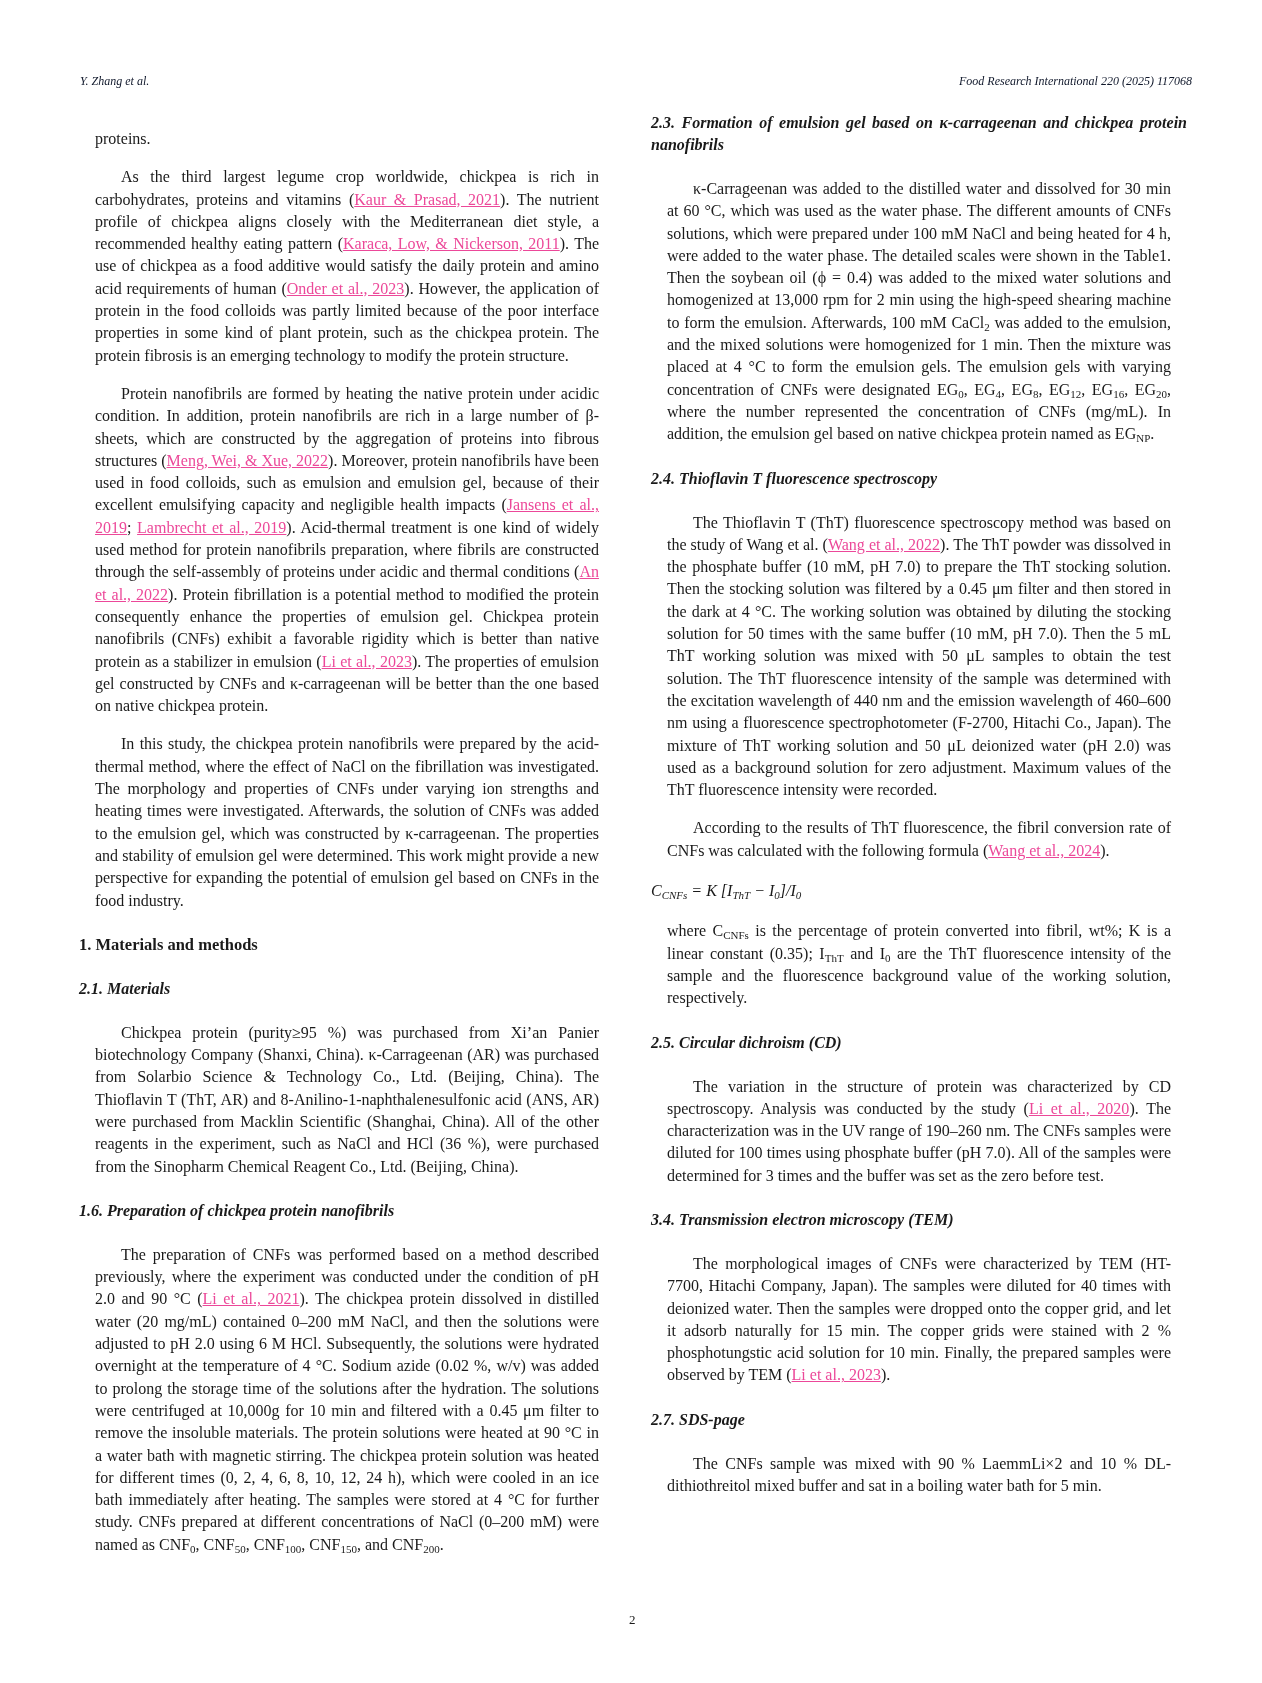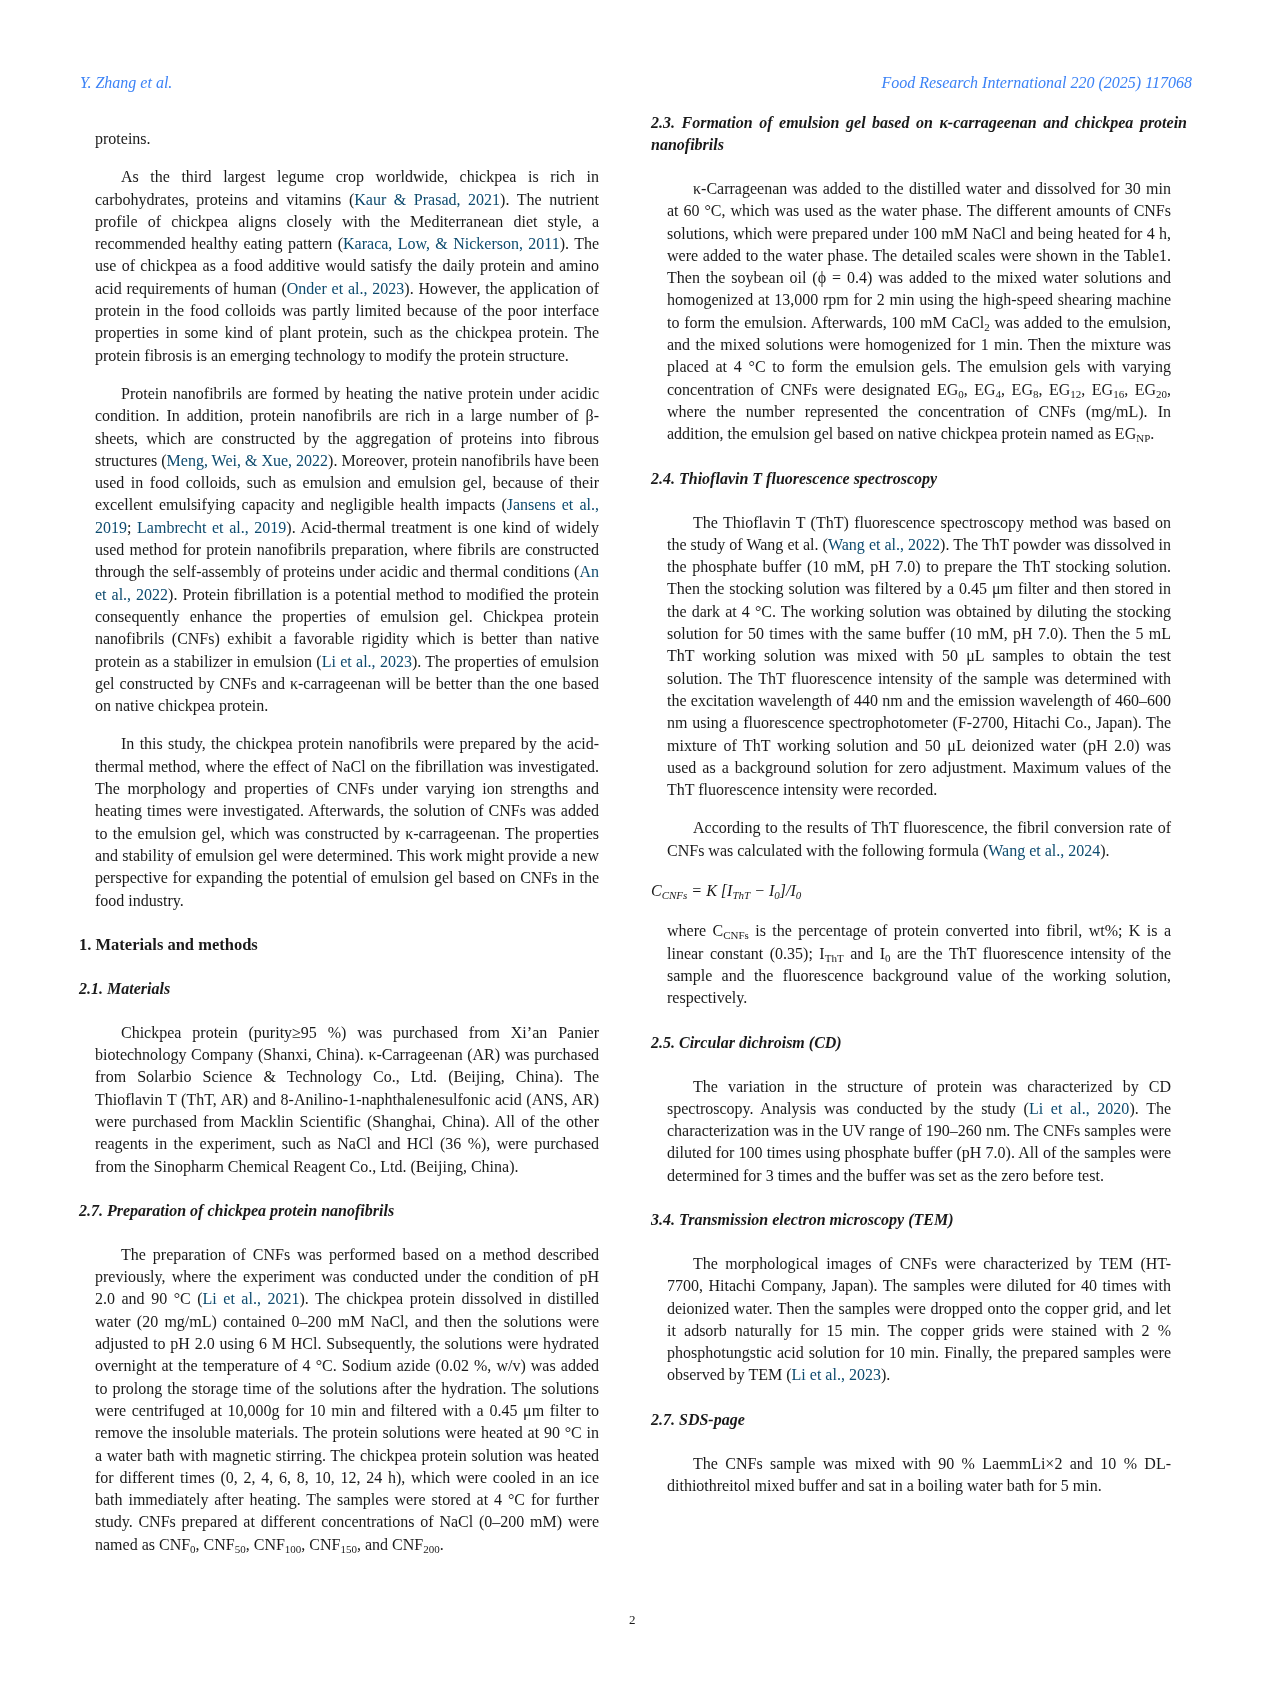--- a/index.html
+++ b/index.html
@@ -2,34 +2,34 @@
 <html><head>
 <meta charset="utf-8">
 <style>
   html, body { margin: 0; padding: 0; background: #ffffff; }
   body {
     width: 1262px; height: 1683px; position: relative; overflow: hidden;
     font-family: "Liberation Serif", "DejaVu Serif", serif;
     color: #1a1a1a;
   }
   .running-head {
-    position: absolute; top: 74px; font-style: italic; font-size: 16px;
-    font-family: "Liberation Serif", serif; color: #3b82f6;
+    position: absolute; top: 74px; font-style: italic; font-size: 12px;
+    font-family: "Liberation Serif", serif; color: #0f172a;
   }
   .rh-left { left: 80px; }
   .rh-right { right: 70px; }
   .col {
     position: absolute; top: 112px; width: 536px;
     font-size: 16px; line-height: 22.3px; text-align: justify;
   }
   .col-left { left: 79px; }
   .col-right { left: 651px; width: 536px; }
   p { margin: 16px; }
   p.ind { text-indent: 26px; }
-  .link { color: #0c4a6e; }
+  .link { color: #ec4899; text-decoration: underline; }
   h2.sec {
     font-family: "Liberation Serif", serif; font-weight: bold; font-size: 16.5px;
     margin: 22px 0 0 0; line-height: 22px;
   }
   h3.sub {
     font-family: "Liberation Serif", serif; font-style: italic; font-weight: bold;
     font-size: 16px; margin: 22px 0 22px 0; line-height: 22px;
   }
   h3.sub.first { margin-top: 0; }
   .formula { margin: 18px 0 18px 0; font-style: italic; }
@@ -45,21 +45,21 @@
 <div class="running-head rh-right">Food Research International 220 (2025) 117068</div>
 
 <div class="col col-left">
   <p>proteins.</p>
   <p class="ind"><span>As the third largest legume crop worldwide, chickpea is rich in carbohydrates, proteins and vitamins (</span><a class="link">Kaur &amp; Prasad, 2021</a><span>). The nutrient profile of chickpea aligns closely with the Mediterranean diet style, a recommended healthy eating pattern (</span><a class="link">Karaca, Low, &amp; Nickerson, 2011</a><span>). The use of chickpea as a food additive would satisfy the daily protein and amino acid requirements of human (</span><a class="link">Onder et al., 2023</a><span>). However, the application of protein in the food colloids was partly limited because of the poor interface properties in some kind of plant protein, such as the chickpea protein. The protein fibrosis is an emerging technology to modify the protein structure.</span></p>
   <p class="ind"><span>Protein nanofibrils are formed by heating the native protein under acidic condition. In addition, protein nanofibrils are rich in a large number of β-sheets, which are constructed by the aggregation of proteins into fibrous structures (</span><a class="link">Meng, Wei, &amp; Xue, 2022</a><span>). Moreover, protein nanofibrils have been used in food colloids, such as emulsion and emulsion gel, because of their excellent emulsifying capacity and negligible health impacts (</span><a class="link">Jansens et al., 2019</a><span>; </span><a class="link">Lambrecht et al., 2019</a><span>). Acid-thermal treatment is one kind of widely used method for protein nanofibrils preparation, where fibrils are constructed through the self-assembly of proteins under acidic and thermal conditions (</span><a class="link">An et al., 2022</a><span>). Protein fibrillation is a potential method to modified the protein consequently enhance the properties of emulsion gel. Chickpea protein nanofibrils (CNFs) exhibit a favorable rigidity which is better than native protein as a stabilizer in emulsion (</span><a class="link">Li et al., 2023</a><span>). The properties of emulsion gel constructed by CNFs and κ-carrageenan will be better than the one based on native chickpea protein.</span></p>
   <p class="ind">In this study, the chickpea protein nanofibrils were prepared by the acid-thermal method, where the effect of NaCl on the fibrillation was investigated. The morphology and properties of CNFs under varying ion strengths and heating times were investigated. Afterwards, the solution of CNFs was added to the emulsion gel, which was constructed by κ-carrageenan. The properties and stability of emulsion gel were determined. This work might provide a new perspective for expanding the potential of emulsion gel based on CNFs in the food industry.</p>
   <h2 class="sec">1.  Materials and methods</h2>
   <h3 class="sub">2.1.  Materials</h3>
   <p class="ind">Chickpea protein (purity≥95 %) was purchased from Xi’an Panier biotechnology Company (Shanxi, China). κ-Carrageenan (AR) was purchased from Solarbio Science &amp; Technology Co., Ltd. (Beijing, China). The Thioflavin T (ThT, AR) and 8-Anilino-1-naphthalenesulfonic acid (ANS, AR) were purchased from Macklin Scientific (Shanghai, China). All of the other reagents in the experiment, such as NaCl and HCl (36 %), were purchased from the Sinopharm Chemical Reagent Co., Ltd. (Beijing, China).</p>
-  <h3 class="sub">2.7.  Preparation of chickpea protein nanofibrils</h3>
+  <h3 class="sub">1.6.  Preparation of chickpea protein nanofibrils</h3>
   <p class="ind"><span>The preparation of CNFs was performed based on a method described previously, where the experiment was conducted under the condition of pH 2.0 and 90 °C (</span><a class="link">Li et al., 2021</a><span>). The chickpea protein dissolved in distilled water (20 mg/mL) contained 0–200 mM NaCl, and then the solutions were adjusted to pH 2.0 using 6 M HCl. Subsequently, the solutions were hydrated overnight at the temperature of 4 °C. Sodium azide (0.02 %, w/v) was added to prolong the storage time of the solutions after the hydration. The solutions were centrifuged at 10,000g for 10 min and filtered with a 0.45 μm filter to remove the insoluble materials. The protein solutions were heated at 90 °C in a water bath with magnetic stirring. The chickpea protein solution was heated for different times (0, 2, 4, 6, 8, 10, 12, 24 h), which were cooled in an ice bath immediately after heating. The samples were stored at 4 °C for further study. CNFs prepared at different concentrations of NaCl (0–200 mM) were named as </span><span>CNF</span><sub>0</sub><span>, CNF</span><sub>50</sub><span>, CNF</span><sub>100</sub><span>, CNF</span><sub>150</sub><span>, and CNF</span><sub>200</sub><span>.</span></p>
 </div>
 
 <div class="col col-right">
   <h3 class="sub first">2.3.  Formation of emulsion gel based on κ-carrageenan and chickpea protein nanofibrils</h3>
   <p class="ind"><span>κ-Carrageenan was added to the distilled water and dissolved for 30 min at 60 °C, which was used as the water phase. The different amounts of CNFs solutions, which were prepared under 100 mM NaCl and being heated for 4 h, were added to the water phase. The detailed scales were shown in the Table1. Then the soybean oil (ϕ = 0.4) was added to the mixed water solutions and homogenized at 13,000 rpm for 2 min using the high-speed shearing machine to form the emulsion. Afterwards, 100 mM CaCl</span><sub>2</sub><span> was added to the emulsion, and the mixed solutions were homogenized for 1 min. Then the mixture was placed at 4 °C to form the emulsion gels. The emulsion gels with varying concentration of CNFs were designated </span><span>EG</span><sub>0</sub><span>, EG</span><sub>4</sub><span>, EG</span><sub>8</sub><span>, EG</span><sub>12</sub><span>, EG</span><sub>16</sub><span>, EG</span><sub>20</sub><span>, where the number represented the concentration of CNFs (mg/mL). In addition, the emulsion gel based on native chickpea protein named as EG</span><sub>NP</sub><span>.</span></p>
   <h3 class="sub">2.4.  Thioflavin T fluorescence spectroscopy</h3>
   <p class="ind"><span>The Thioflavin T (ThT) fluorescence spectroscopy method was based on the study of Wang et al. (</span><a class="link">Wang et al., 2022</a><span>). The ThT powder was dissolved in the phosphate buffer (10 mM, pH 7.0) to prepare the ThT stocking solution. Then the stocking solution was filtered by a 0.45 μm filter and then stored in the dark at 4 °C. The working solution was obtained by diluting the stocking solution for 50 times with the same buffer (10 mM, pH 7.0). Then the 5 mL ThT working solution was mixed with 50 μL samples to obtain the test solution. The ThT fluorescence intensity of the sample was determined with the excitation wavelength of 440 nm and the emission wavelength of 460–600 nm using a fluorescence spectrophotometer (F-2700, Hitachi Co., Japan). The mixture of ThT working solution and 50 μL deionized water (pH 2.0) was used as a background solution for zero adjustment. Maximum values of the ThT fluorescence intensity were recorded.</span></p>
   <p class="ind"><span>According to the results of ThT fluorescence, the fibril conversion rate of CNFs was calculated with the following formula (</span><a class="link">Wang et al., 2024</a><span>).</span></p>
   <p class="formula"><span>C</span><sub>CNFs</sub><span> = K [I</span><sub>ThT</sub><span> − I</span><sub>0</sub><span>]/I</span><sub>0</sub></p>

